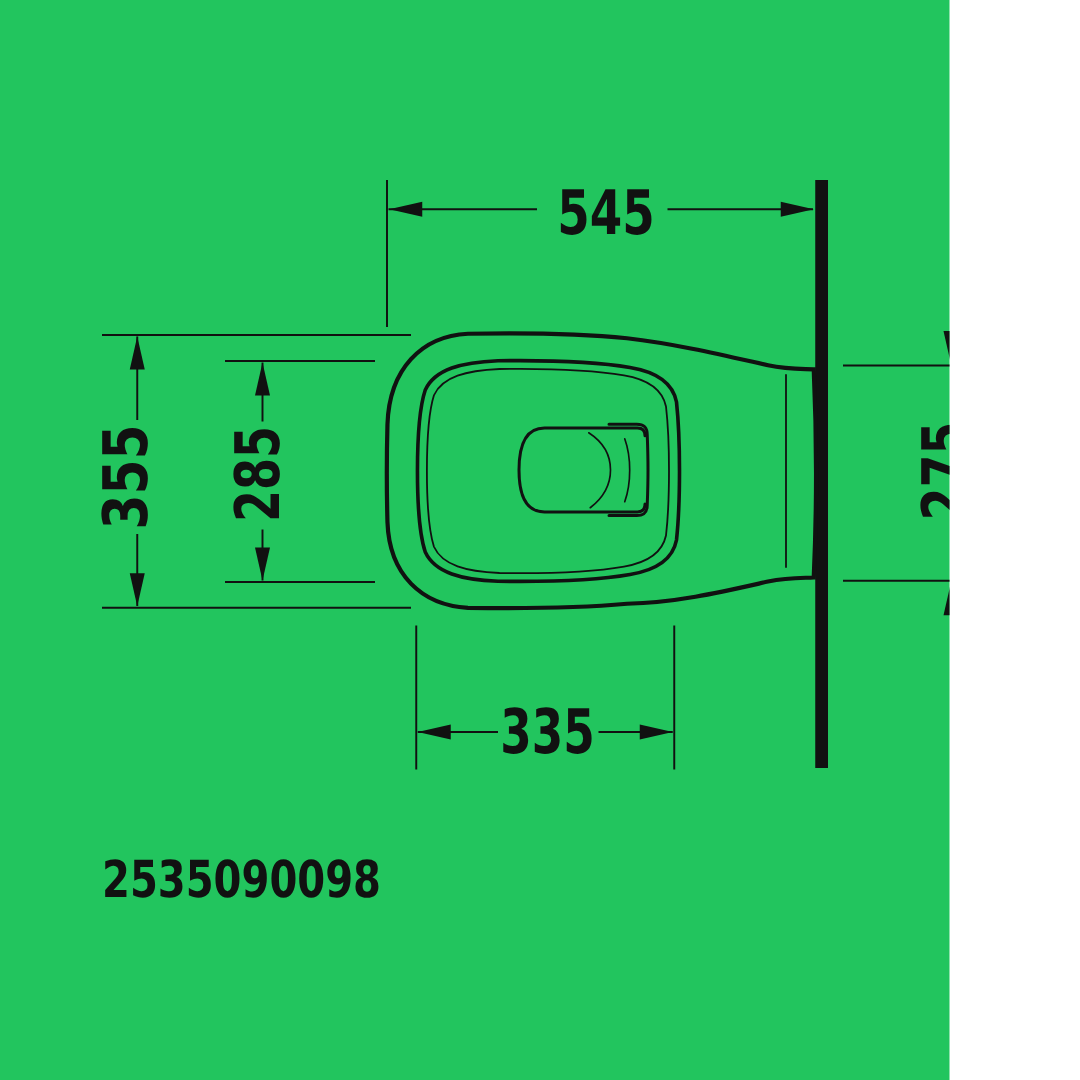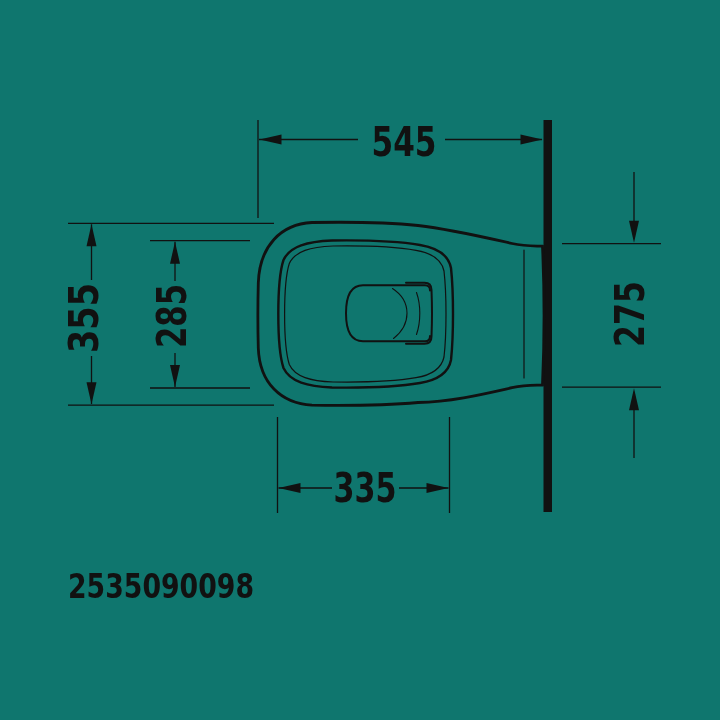--- a/index.html
+++ b/index.html
@@ -2,23 +2,23 @@
 <html><head>
 <meta charset="utf-8">
 <style>
   html, body {
     margin: 0;
     padding: 0;
     background: #ffffff;
   }
   .canvas {
     position: relative;
-    width: 720px;
+    width: 633px;
     height: 720px;
-    background: #0f766e;
+    background: #22c55e;
     overflow: hidden;
   }
   svg {
     position: absolute;
     left: 0;
     top: 0;
   }
   .dim-text {
     font-family: "DejaVu Sans", "Liberation Sans", sans-serif;
     font-weight: bold;

